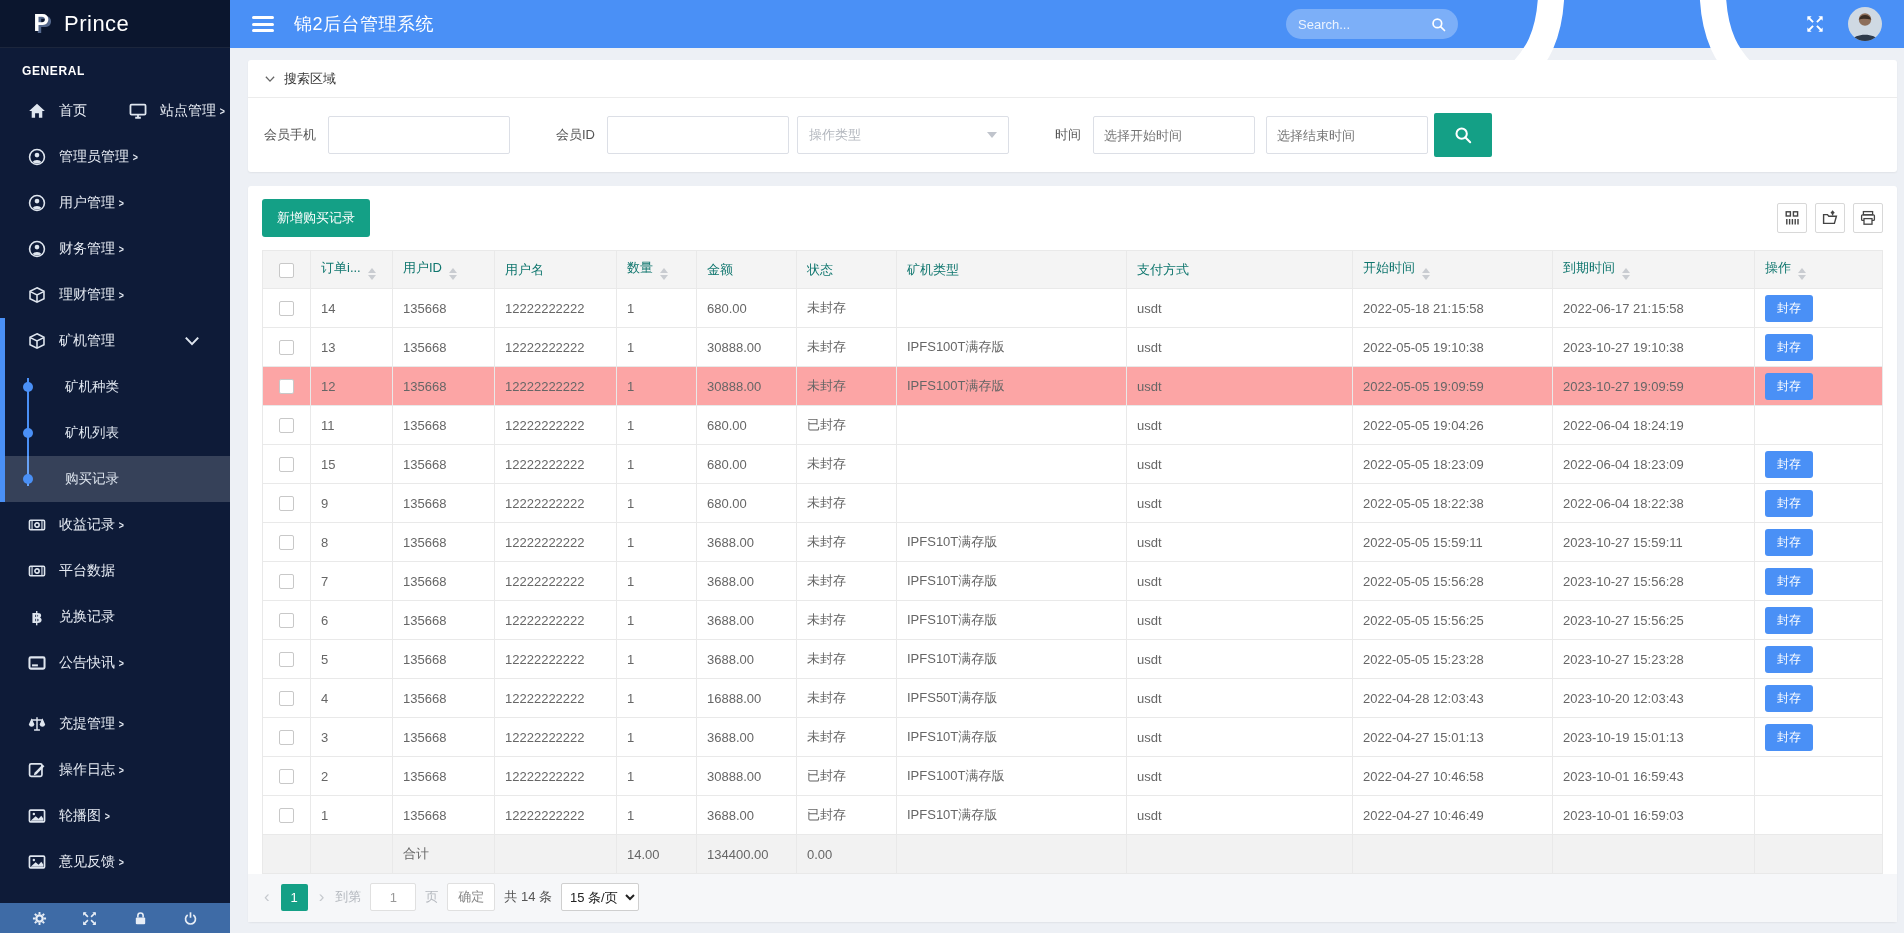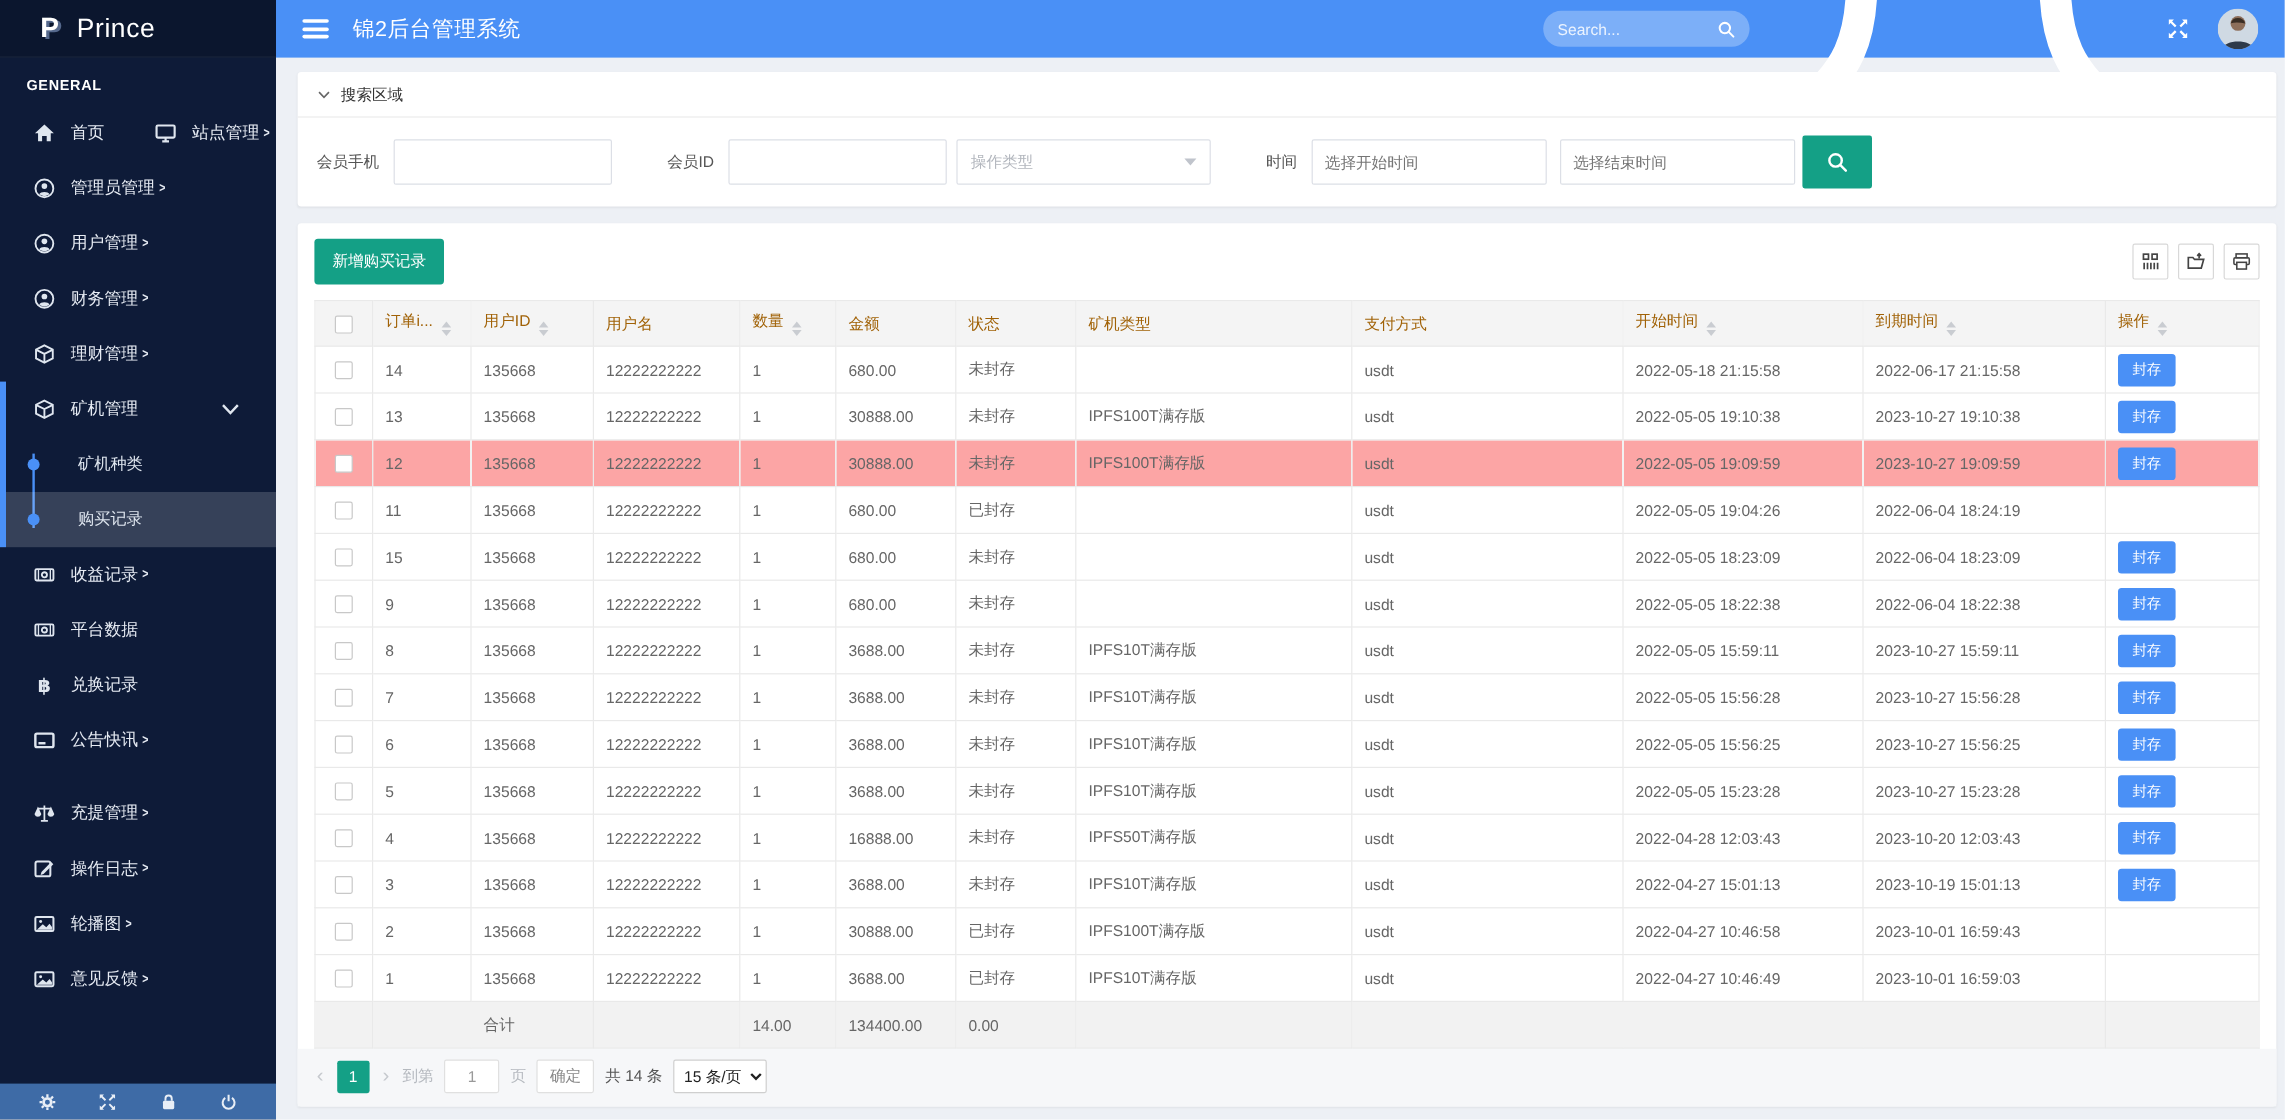--- a/index.html
+++ b/index.html
@@ -52,36 +52,36 @@
   .content{flex:1;padding:12px 7px 0 18px;overflow:hidden}
   .card{background:#fff;border-radius:3px;box-shadow:0 1px 2px rgba(0,0,0,.06)}
   .search-head{height:38px;display:flex;align-items:center;gap:8px;padding:0 16px;border-bottom:1px solid #ececec;font-size:13px;color:#333;cursor:pointer}
   .search-head .icon{width:12px;height:12px;color:#666}
   .filters{display:flex;align-items:center;padding:15px 16px}
   .f-label{font-size:13px;color:#555;margin-right:12px;white-space:nowrap}
   .gap-lg{margin-left:46px}
   .f-input{width:182px;height:38px;border:1px solid #dcdfe6;border-radius:2px;padding:0 10px;font-size:13px;color:#333;outline:none;background:#fff}
   .f-select{width:212px;height:38px;border:1px solid #dcdfe6;border-radius:2px;display:flex;align-items:center;justify-content:space-between;padding:0 11px;color:#b2b6bd;font-size:13px;cursor:pointer;margin-left:8px}
   .caret{width:0;height:0;border-left:5px solid transparent;border-right:5px solid transparent;border-top:6px solid #c0c4cc}
-  .date-input{width:196px}
+  .date-input{width:162px}
   .date-gap{margin-left:11px}
   .btn-search{width:58px;height:44px;background:#14a086;border:none;border-radius:2px;display:flex;align-items:center;justify-content:center;cursor:pointer;margin-left:6px}
   .btn-search .icon{width:18px;height:18px;color:#fff}
 
   .table-card{margin-top:14px}
   .toolbar{display:flex;align-items:center;padding:13px 14px}
   .btn-add{background:#14a086;color:#fff;border:none;border-radius:3px;font-size:13px;padding:10px 15px;cursor:pointer;white-space:nowrap}
   .tool-icons{margin-left:auto;display:flex;gap:8px}
   .tool-btn{width:30px;height:30px;border:1px solid #d8d8d8;border-radius:2px;background:#fff;color:#444;display:flex;align-items:center;justify-content:center;cursor:pointer}
   .tool-btn .icon{width:16px;height:16px}
 
   .table-wrap{padding:0 14px}
   table{width:100%;border-collapse:collapse;table-layout:fixed}
   th,td{border:1px solid #e9e9e9;font-size:13px;color:#666;height:39px;padding:0 10px;text-align:left;font-weight:normal;white-space:nowrap;overflow:hidden}
-  thead th{background:#f4f4f4;color:#a16207;height:38px}
+  thead th{background:#f4f4f4;color:#0f766e;height:38px}
   td.c-checkbox,th.c-checkbox{text-align:center;padding:0}
   .checkbox{display:inline-block;width:15px;height:15px;border:1px solid #c8c8c8;border-radius:2px;background:#fff;vertical-align:middle;cursor:pointer}
   .sort{display:inline-flex;flex-direction:column;gap:2px;margin-left:7px;vertical-align:-1px}
   .sort i{display:block;width:0;height:0;border-left:4px solid transparent;border-right:4px solid transparent}
   .sort .up{border-bottom:5px solid #c9ccd1}
   .sort .down{border-top:5px solid #c9ccd1}
   tr.highlighted td{background:#fca5a5}
   tr.summary td{background:#f2f2f2;color:#666}
   .btn-seal{background:#4a90f6;color:#fff;border:none;border-radius:3px;padding:5px 12px;font-size:12px;cursor:pointer}
 
@@ -184,20 +184,23 @@
             <span>矿机管理</span>
             <span class="icon chev-down">
               <svg viewBox="0 0 16 16" fill="none" stroke="currentColor" stroke-width="1.8">
                 <path d="M2.5 5 L8 10.8 L13.5 5"></path>
               </svg>
             </span>
           </div>
           <div class="submenu">
             <div class="sub-item">
               <span>矿机种类</span>
+            </div>
+            <div class="sub-item">
+              <span>矿机列表</span>
             </div>
             <div class="sub-item active">
               <span>购买记录</span>
             </div>
           </div>
         </div>
         <div class="menu-item">
           <span class="icon">
             <svg viewBox="0 0 16 16" fill="none" stroke="currentColor" stroke-width="1.4">
               <rect x="1.3" y="3.8" width="13.4" height="8.4" rx="1"></rect>

